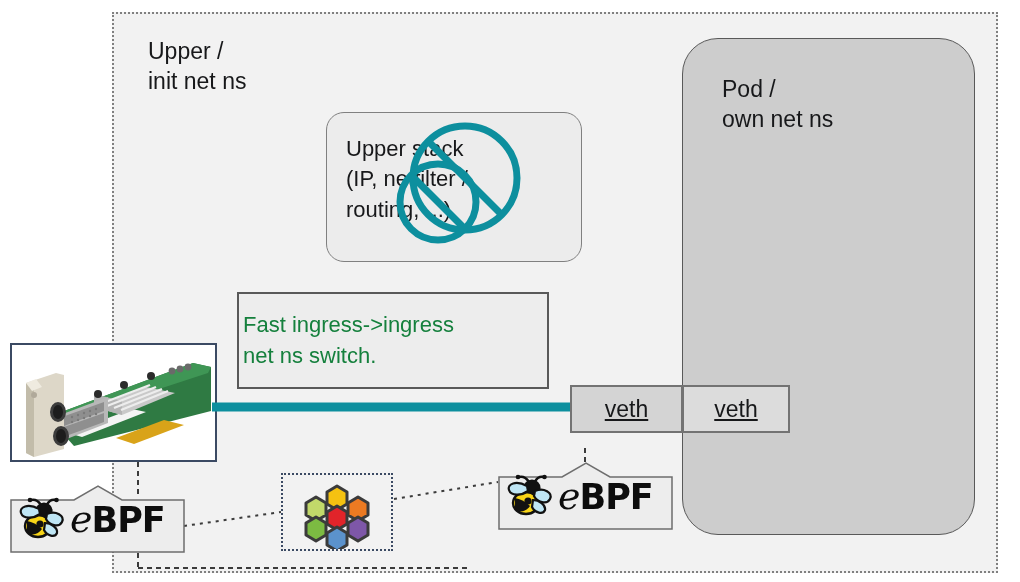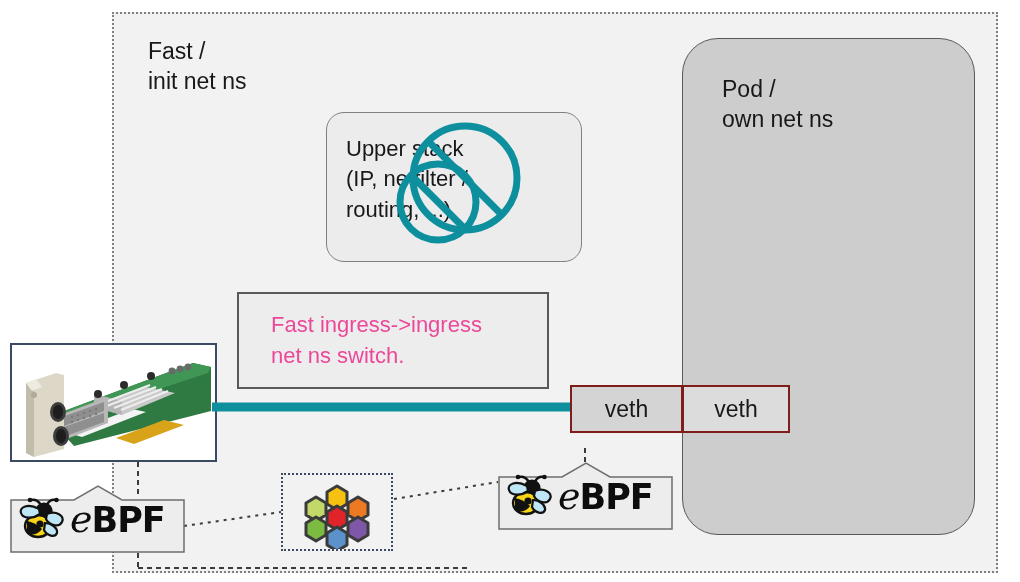--- a/index.html
+++ b/index.html
@@ -102,42 +102,43 @@
     left: 237px;
     top: 292px;
     width: 312px;
     height: 97px;
     background: #ededed;
     border: 2px solid #595959;
     box-sizing: border-box;
   }
   .note-text {
     position: absolute;
-    left: 271px;
+    left: 243px;
     top: 309px;
     width: 290px;
     font-size: 22px;
     line-height: 1.42;
-    color: #ec4899;
+    color: #15803d;
     white-space: pre-line;
   }
 
   
   .veth-box {
     position: absolute;
     top: 385px;
     height: 48px;
     background: #d4d4d4;
-    border: 2px solid #7f1d1d;
+    border: 2px solid #737373;
     box-sizing: border-box;
     display: flex;
     align-items: center;
     justify-content: center;
     font-size: 23px;
     color: #17181a;
+    text-decoration: underline;
   }
   .veth-host { left: 570px; width: 113px; }
   .veth-pod  { left: 682px; width: 108px; background: #dcdcdc; }
 
   
   .nic-box {
     position: absolute;
     left: 10px;
     top: 343px;
     width: 207px;
@@ -221,21 +222,21 @@
     width: 100%; height: 100%;
   }
 </style>
 </head>
 <body>
 
 <div id="canvas">
 
   <div class="host-container"></div>
 
-  <div class="host-label">Fast /
+  <div class="host-label">Upper /
 init net ns</div>
 
   <div class="pod-box"></div>
   <div class="pod-label">Pod /
 own net ns</div>
 
   <div class="upper-stack-box"></div>
   <div class="upper-stack-text">Upper stack
 (IP, netfilter /
 routing, ...)</div>

